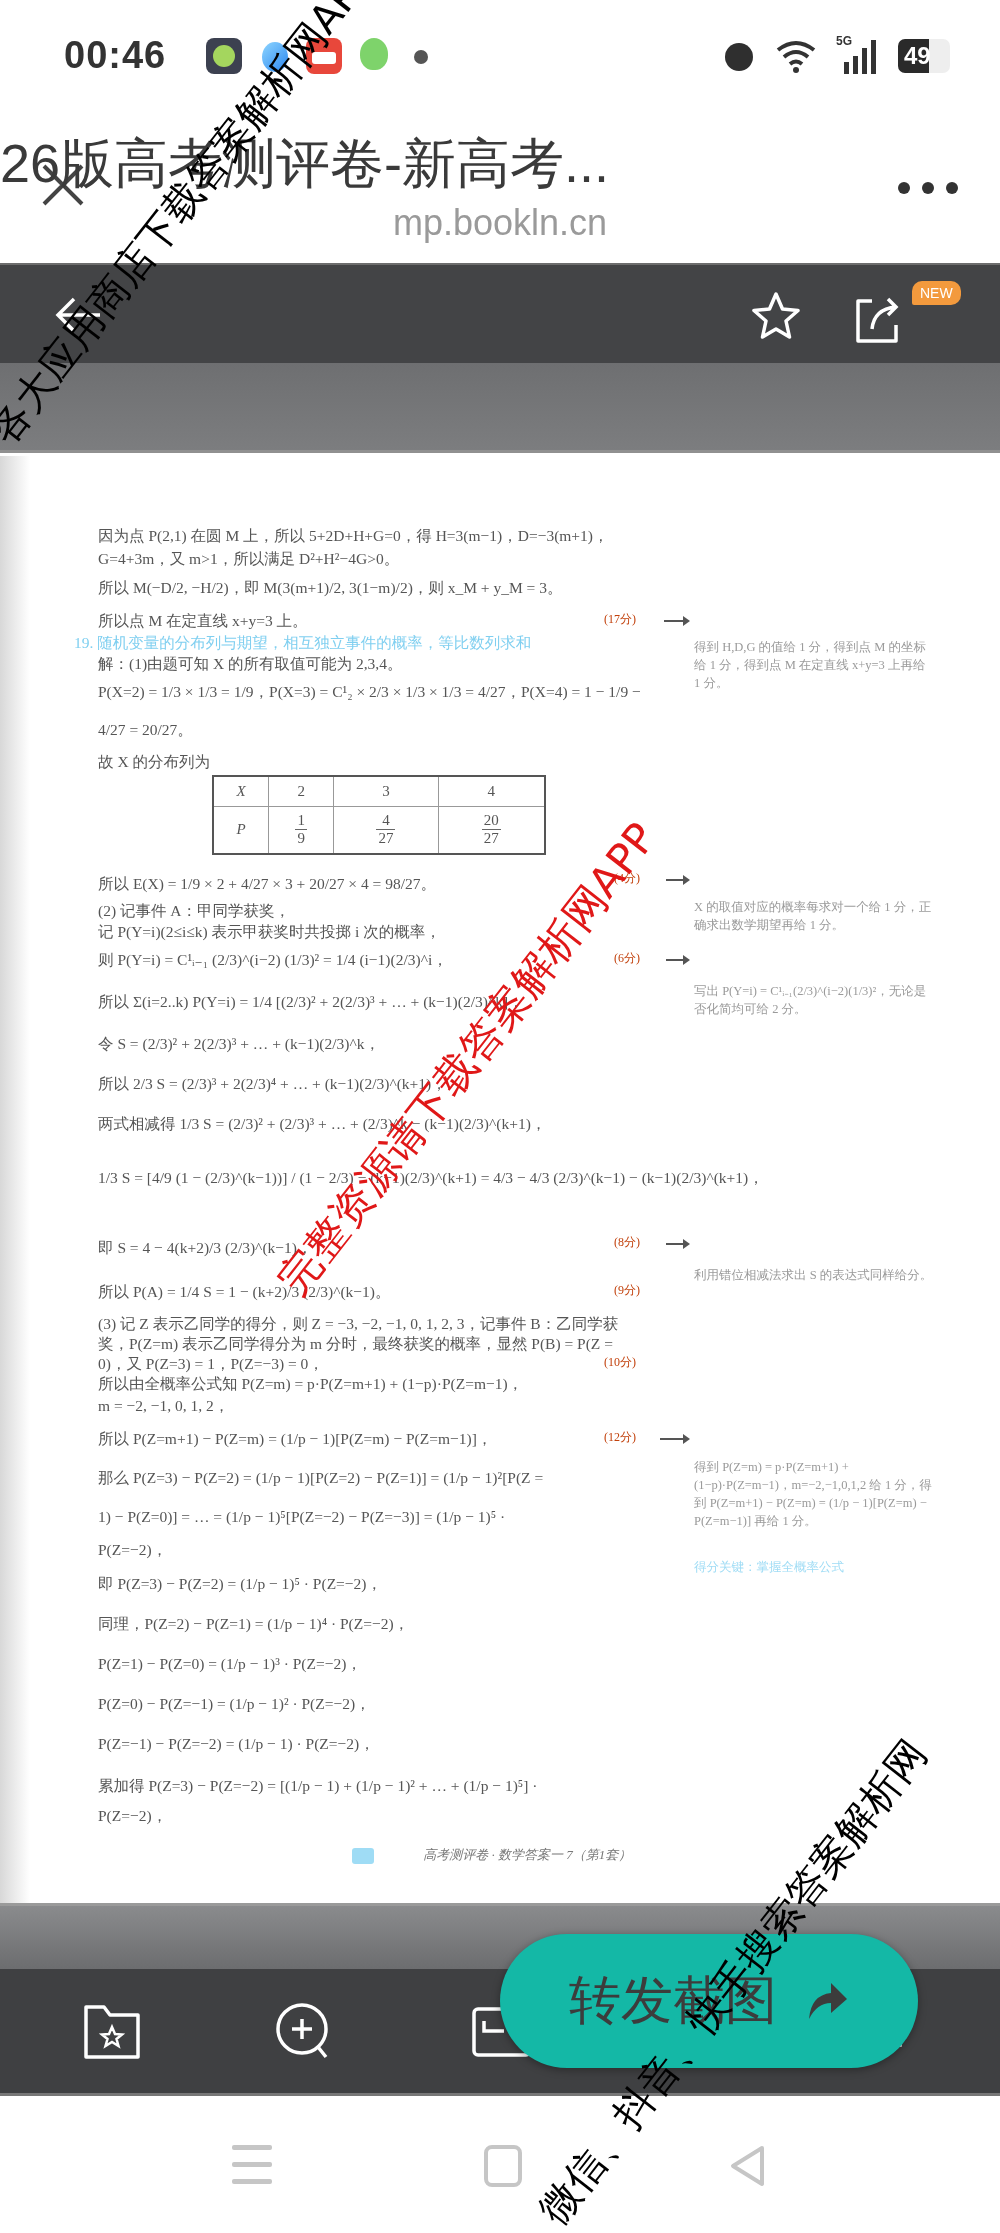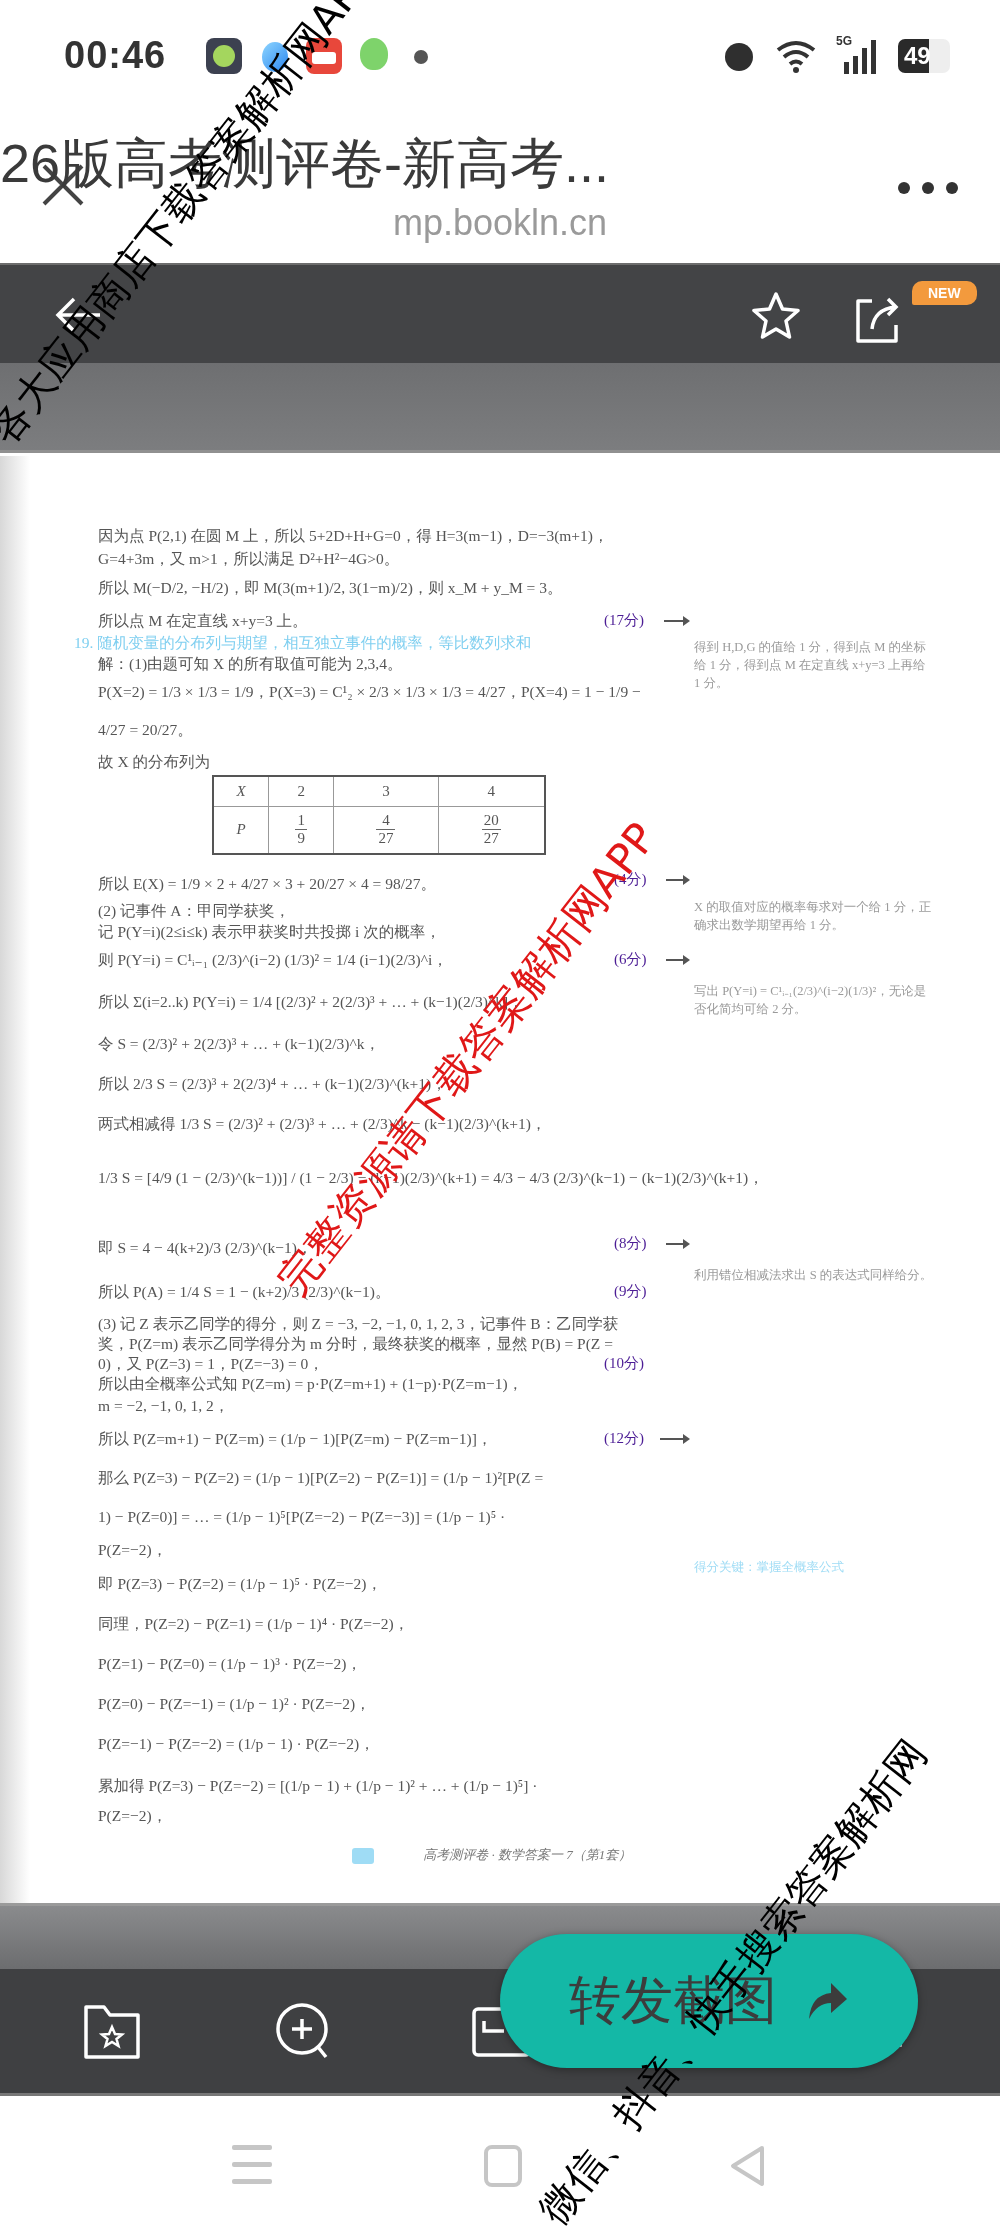--- a/index.html
+++ b/index.html
@@ -32,31 +32,31 @@
   .page-title { position: absolute; left: 0; right: 0; top: 18px; text-align: left; font-size: 54px; color: #3a3a3a; }
   .page-url { position: absolute; left: 0; right: 0; top: 92px; text-align: center; font-size: 36px; color: #9a9a9a; }
   .more-btn { position: absolute; right: 42px; top: 68px; width: 60px; height: 20px; display: flex; justify-content: space-between; align-items: center; }
   .more-btn span { width: 12px; height: 12px; border-radius: 50%; background: #333; }
 
   
   .app-toolbar { position: absolute; top: 263px; left: 0; width: 1000px; height: 100px; background: #434446; border-top: 2px solid #6d6d6d; }
   .back-btn { position: absolute; left: 52px; top: 30px; width: 50px; height: 40px; }
   .star-btn { position: absolute; left: 748px; top: 24px; width: 56px; height: 56px; }
   .share-btn { position: absolute; left: 850px; top: 26px; width: 56px; height: 56px; }
-  .new-badge { position: absolute; left: 912px; top: 16px; background: #f39a3d; color: #fff; font-size: 14px; font-weight: bold; padding: 4px 16px; border-radius: 10px 10px 10px 2px; }
+  .new-badge { position: absolute; left: 912px; top: 16px; background: #f39a3d; color: #fff; font-size: 14px; font-weight: normal; padding: 4px 8px; border-radius: 10px 10px 10px 2px; }
 
   .gray-band { position: absolute; top: 363px; left: 0; width: 1000px; height: 90px; background: linear-gradient(#6e6f71,#7c7d7f); border-bottom: 3px solid #909090; }
   .gray-band-bottom { position: absolute; top: 1903px; left: 0; width: 1000px; height: 66px; background: linear-gradient(#8a8b8d,#6c6d6f); border-top: 3px solid #9a9a9a; }
 
   
   .doc-page { position: absolute; top: 456px; left: 0; width: 1000px; height: 1447px; background: #fff; }
   .doc-page::before { content: ""; position: absolute; left: 0; top: 0; width: 30px; height: 100%; background: linear-gradient(90deg,#d8d8d8,#fff); }
   .doc-line { position: absolute; left: 98px; font-family: "Liberation Serif", "DejaVu Serif", serif; font-size: 15.5px; color: #555; white-space: nowrap; text-align: right; }
   .doc-line.title19 { left: 74px; color: #7fcff0; }
-  .score { position: absolute; font-family: "Liberation Serif", serif; font-size: 15px; color: #4c1d95; white-space: nowrap; }
+  .score { position: absolute; font-family: "Liberation Serif", serif; font-size: 12px; color: #c2410c; white-space: nowrap; }
   .note { position: absolute; left: 694px; font-family: "Liberation Serif", serif; font-size: 12.5px; color: #9a9a9a; line-height: 18px; width: 240px; margin-top: 32px; }
   .note.cyan { color: #9fdcf5; }
   .arrow { position: absolute; height: 2px; background: #555; }
   .arrow::after { content: ""; position: absolute; right: -2px; top: -4px; border-left: 7px solid #555; border-top: 5px solid transparent; border-bottom: 5px solid transparent; }
 
   .dist-table { position: absolute; left: 212px; top: 319px; width: 334px; height: 80px; border: 2px solid #555; border-collapse: collapse; font-family: "Liberation Serif", serif; font-size: 15px; color: #555; }
   .dist-table td { border: 1px solid #999; text-align: center; }
   .dist-table tr:first-child td { height: 30px; }
   .frac { display: inline-block; vertical-align: middle; text-align: center; line-height: 1; }
   .frac span { display: block; padding: 1px 2px; }
@@ -225,20 +225,21 @@
     <div class="doc-line" style="top:858px">(3) 记 Z 表示乙同学的得分，则 Z = −3, −2, −1, 0, 1, 2, 3，记事件 B：乙同学获</div>
     <div class="doc-line" style="top:878px">奖，P(Z=m) 表示乙同学得分为 m 分时，最终获奖的概率，显然 P(B) = P(Z =</div>
     <div class="doc-line" style="top:898px">0)，又 P(Z=3) = 1，P(Z=−3) = 0，</div>
     <div class="score" style="left:604px;top:898px">(10分)</div>
     <div class="doc-line" style="top:918px">所以由全概率公式知 P(Z=m) = p·P(Z=m+1) + (1−p)·P(Z=m−1)，</div>
     <div class="doc-line" style="top:940px">m = −2, −1, 0, 1, 2，</div>
 
     <div class="doc-line" style="top:973px">所以 P(Z=m+1) − P(Z=m) = (1/p − 1)[P(Z=m) − P(Z=m−1)]，</div>
     <div class="score" style="left:604px;top:973px">(12分)</div>
     <div class="arrow" style="left:660px;top:982px;width:28px"></div>
+    <div class="note" style="top:970px">得到 P(Z=m) = p·P(Z=m+1) + (1−p)·P(Z=m−1)，m=−2,−1,0,1,2 给 1 分，得到 P(Z=m+1) − P(Z=m) = (1/p − 1)[P(Z=m) − P(Z=m−1)] 再给 1 分。</div>
     <div class="note cyan" style="top:1070px">得分关键：掌握全概率公式</div>
 
     <div class="doc-line" style="top:1012px">那么 P(Z=3) − P(Z=2) = (1/p − 1)[P(Z=2) − P(Z=1)] = (1/p − 1)²[P(Z =</div>
     <div class="doc-line" style="top:1052px">1) − P(Z=0)] = … = (1/p − 1)⁵[P(Z=−2) − P(Z=−3)] = (1/p − 1)⁵ ·</div>
     <div class="doc-line" style="top:1084px">P(Z=−2)，</div>
     <div class="doc-line" style="top:1118px">即 P(Z=3) − P(Z=2) = (1/p − 1)⁵ · P(Z=−2)，</div>
     <div class="doc-line" style="top:1158px">同理，P(Z=2) − P(Z=1) = (1/p − 1)⁴ · P(Z=−2)，</div>
     <div class="doc-line" style="top:1198px">P(Z=1) − P(Z=0) = (1/p − 1)³ · P(Z=−2)，</div>
     <div class="doc-line" style="top:1238px">P(Z=0) − P(Z=−1) = (1/p − 1)² · P(Z=−2)，</div>
     <div class="doc-line" style="top:1278px">P(Z=−1) − P(Z=−2) = (1/p − 1) · P(Z=−2)，</div>

